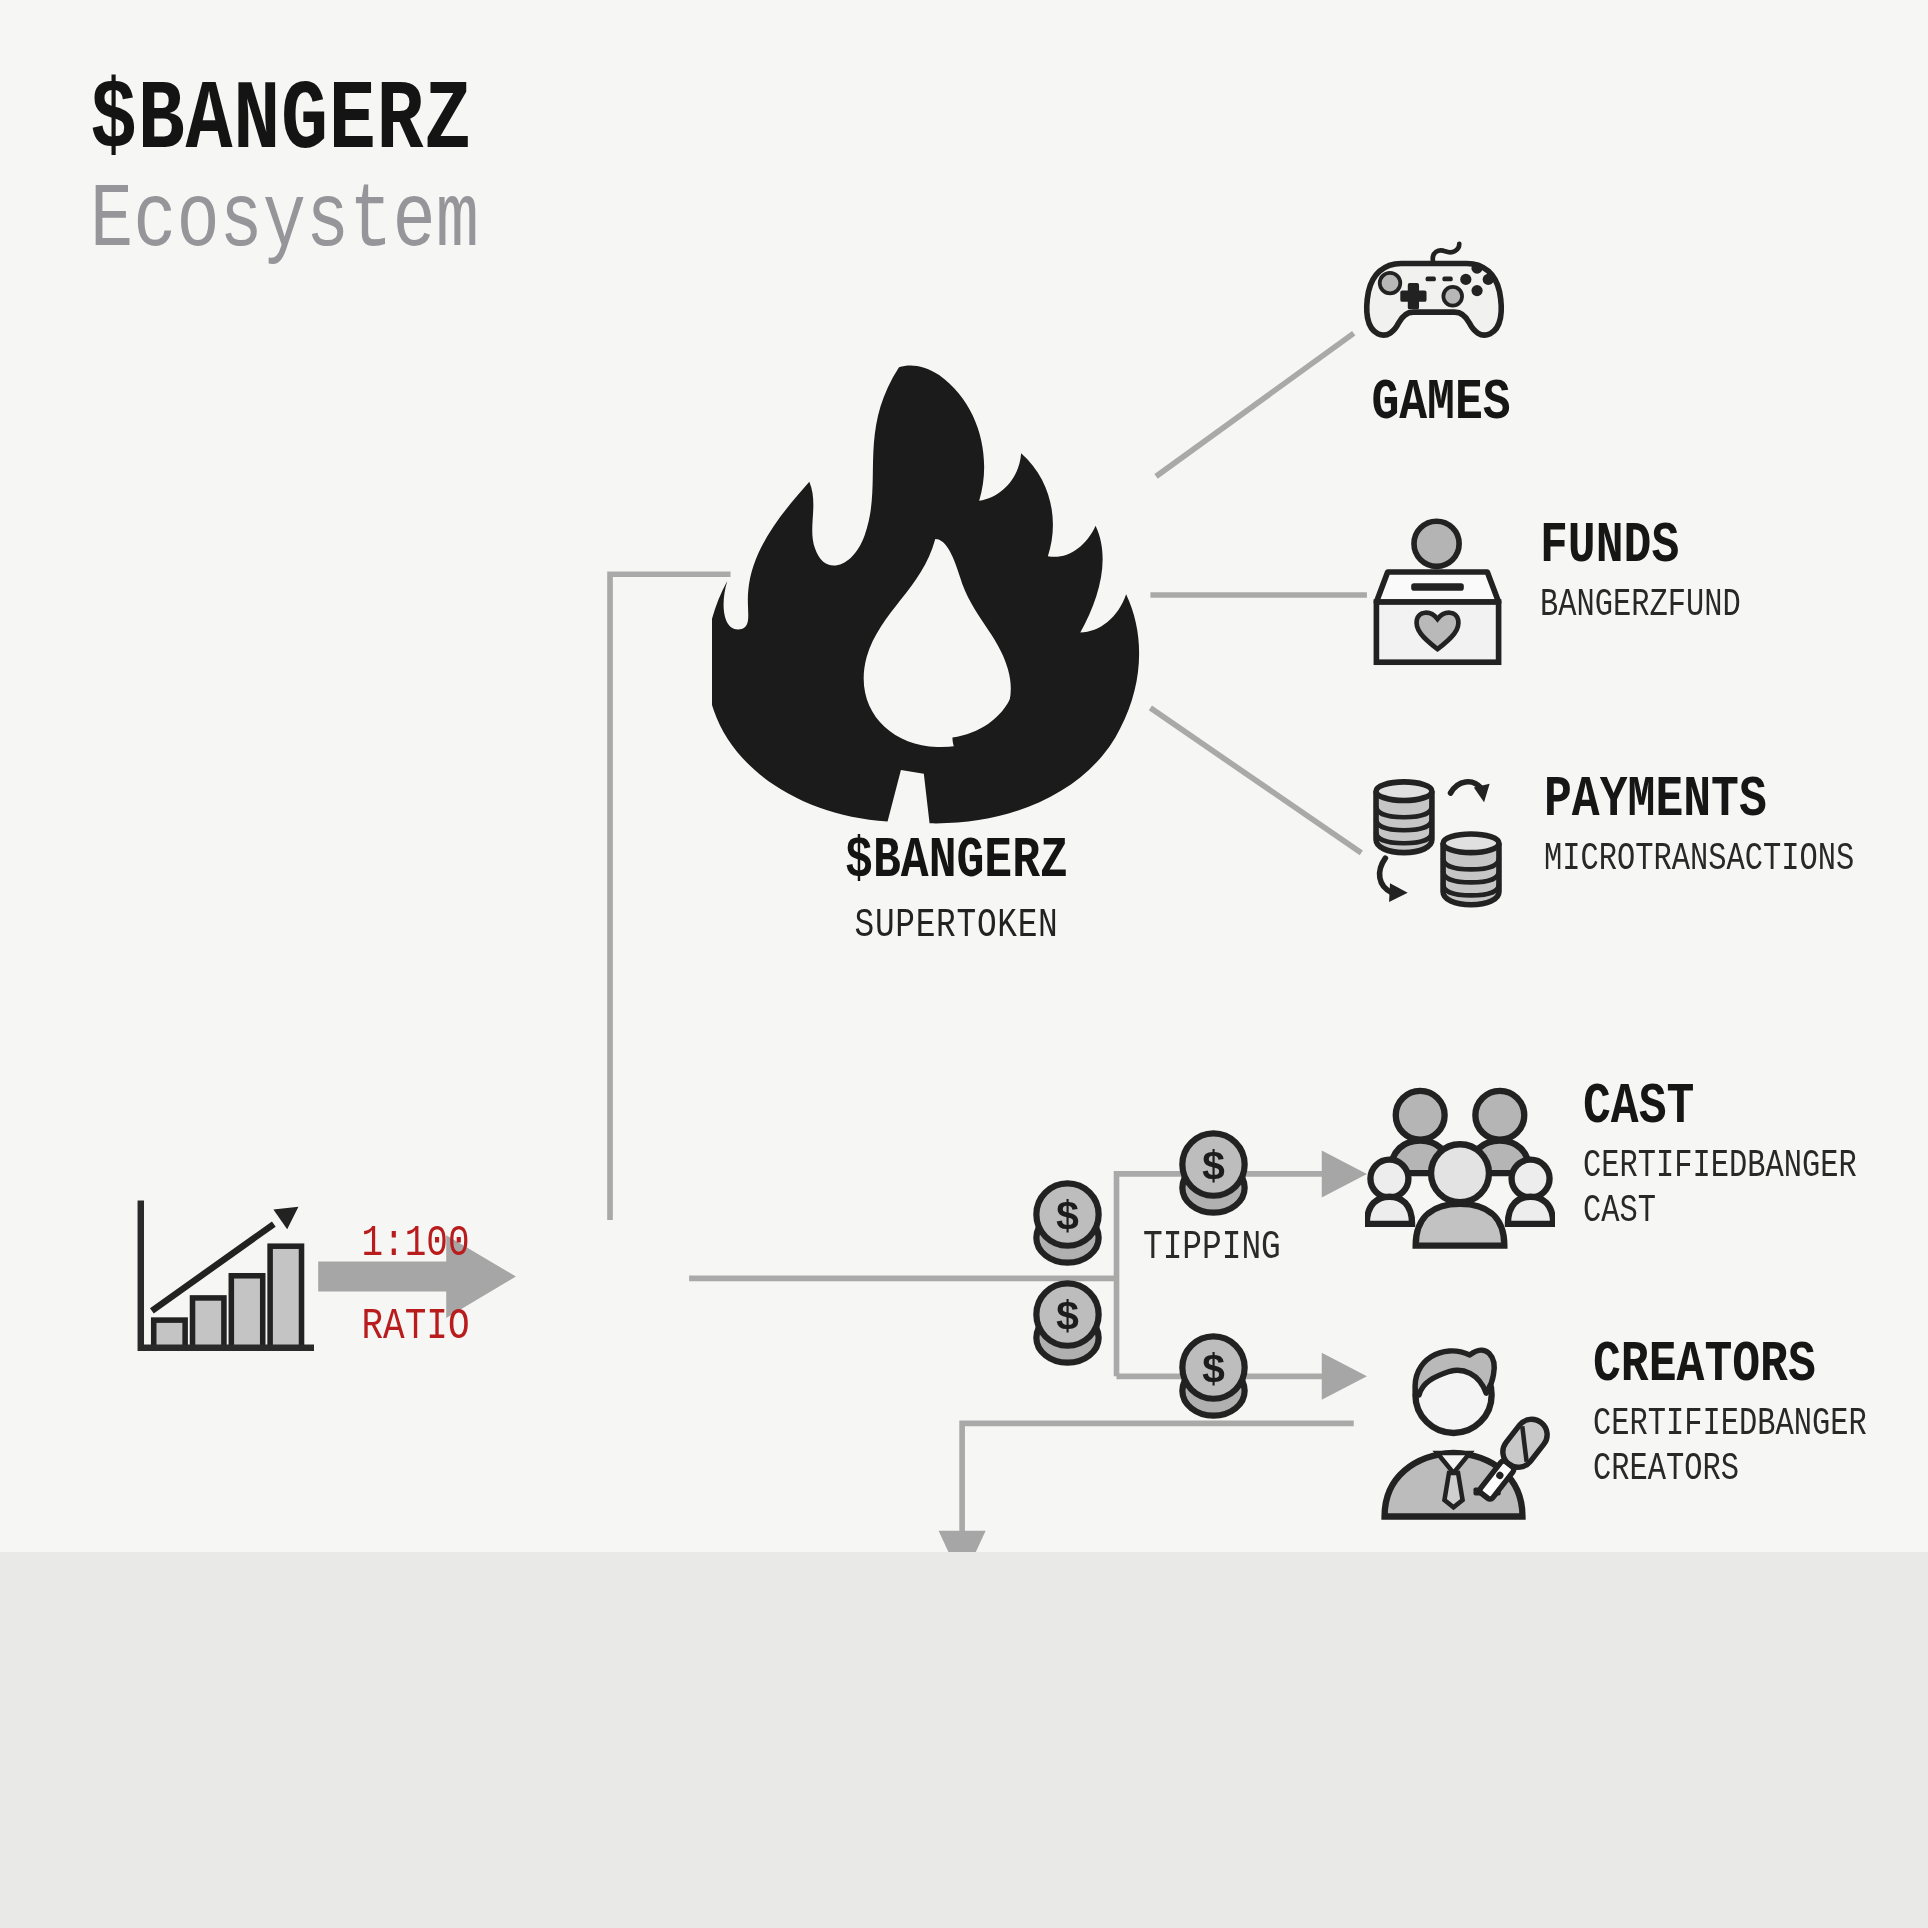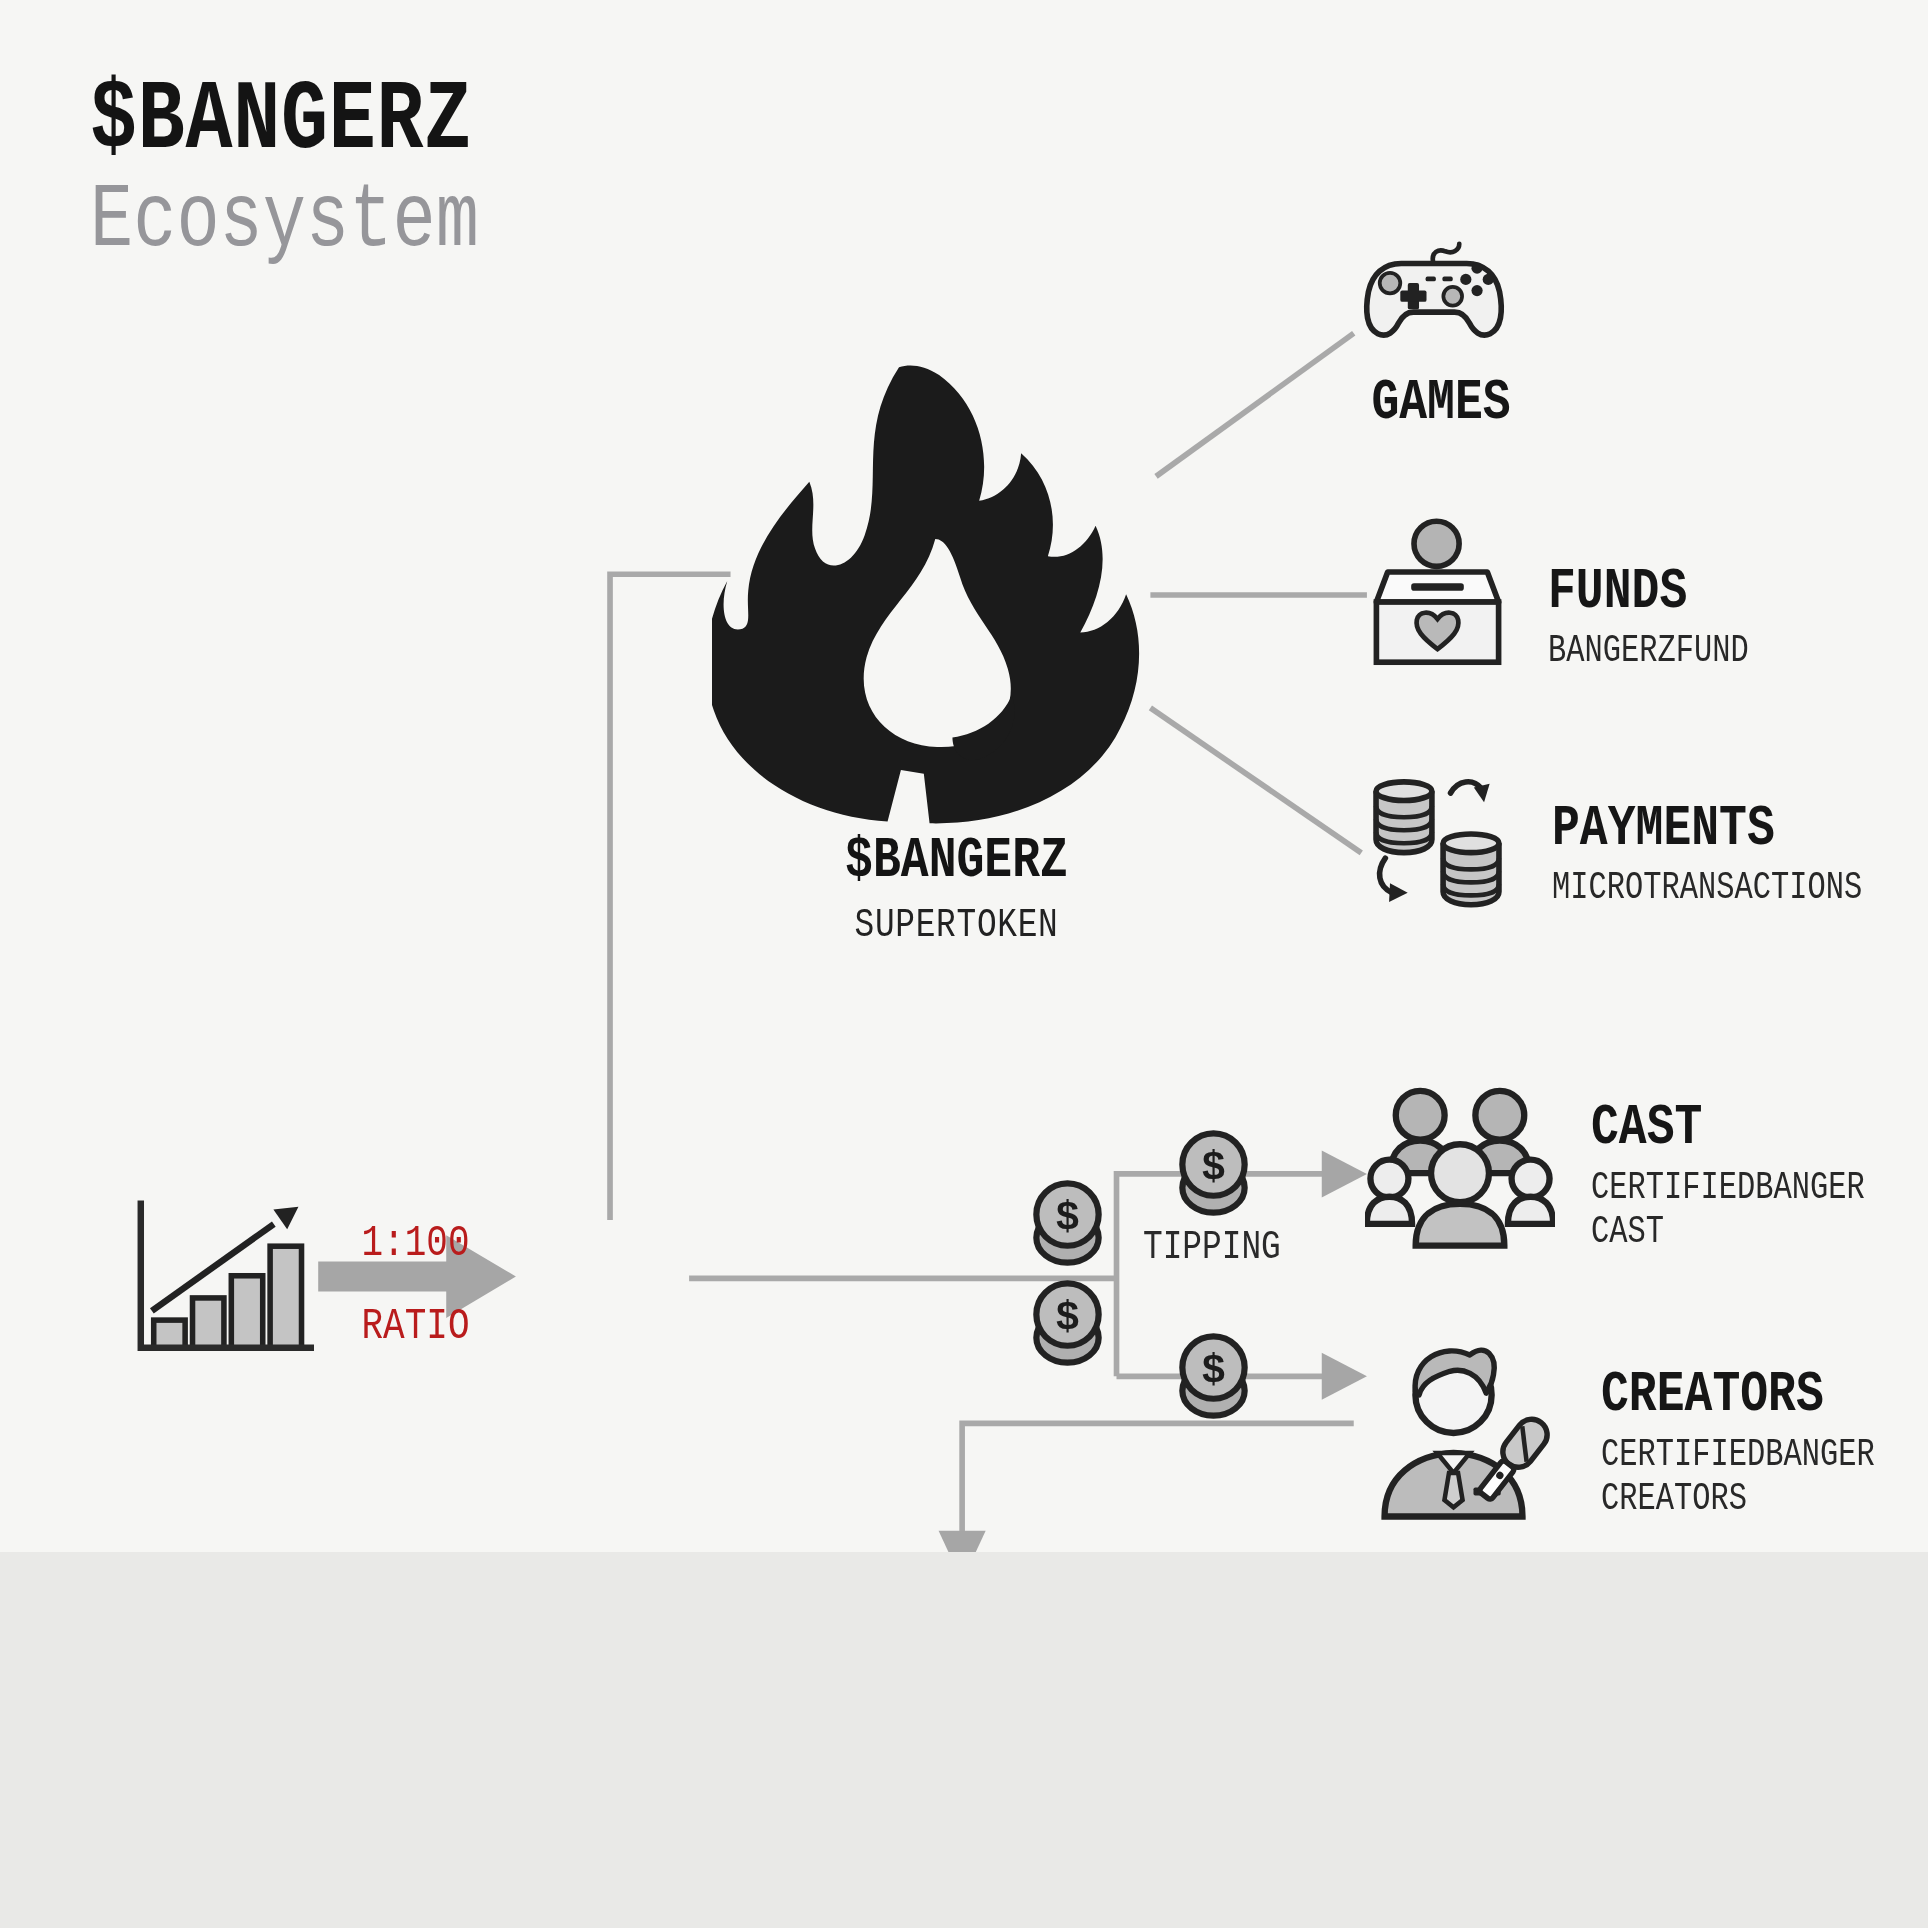--- a/index.html
+++ b/index.html
@@ -30,21 +30,21 @@
   .points-title{font-size:64px;font-weight:700;color:#141414;line-height:1.0;}
   .points-sub{font-size:40px;font-weight:400;color:#232323;line-height:1.14;}
 
   .ratio-txt{font-size:45px;font-weight:400;color:#b91c1c;text-align:center;}
   .tipping-txt{font-size:41px;font-weight:400;color:#2a2a2a;}
 
   .reward-title{font-size:58px;font-weight:700;color:#141414;}
   .reward-sub{font-size:41px;font-weight:400;color:#232323;margin-top:11.3px;}
 
   .col{display:flex;flex-direction:column;justify-content:center;}
-  .row{display:flex;align-items:flex-end;gap:8px;}
+  .row{display:flex;align-items:flex-start;}
 </style>
 </head>
 <body>
 
 <div id="canvas">
 
   <svg class="abs" style="left:0;top:0" width="1928" height="1928" viewBox="0 0 2048 2048" fill="none" stroke="#a9a9a9" stroke-width="6">
     <line x1="1228" y1="506" x2="1438" y2="354"></line>
     <line x1="1222" y1="632" x2="1452" y2="632"></line>
     <line x1="1222" y1="752" x2="1446" y2="906"></line>

